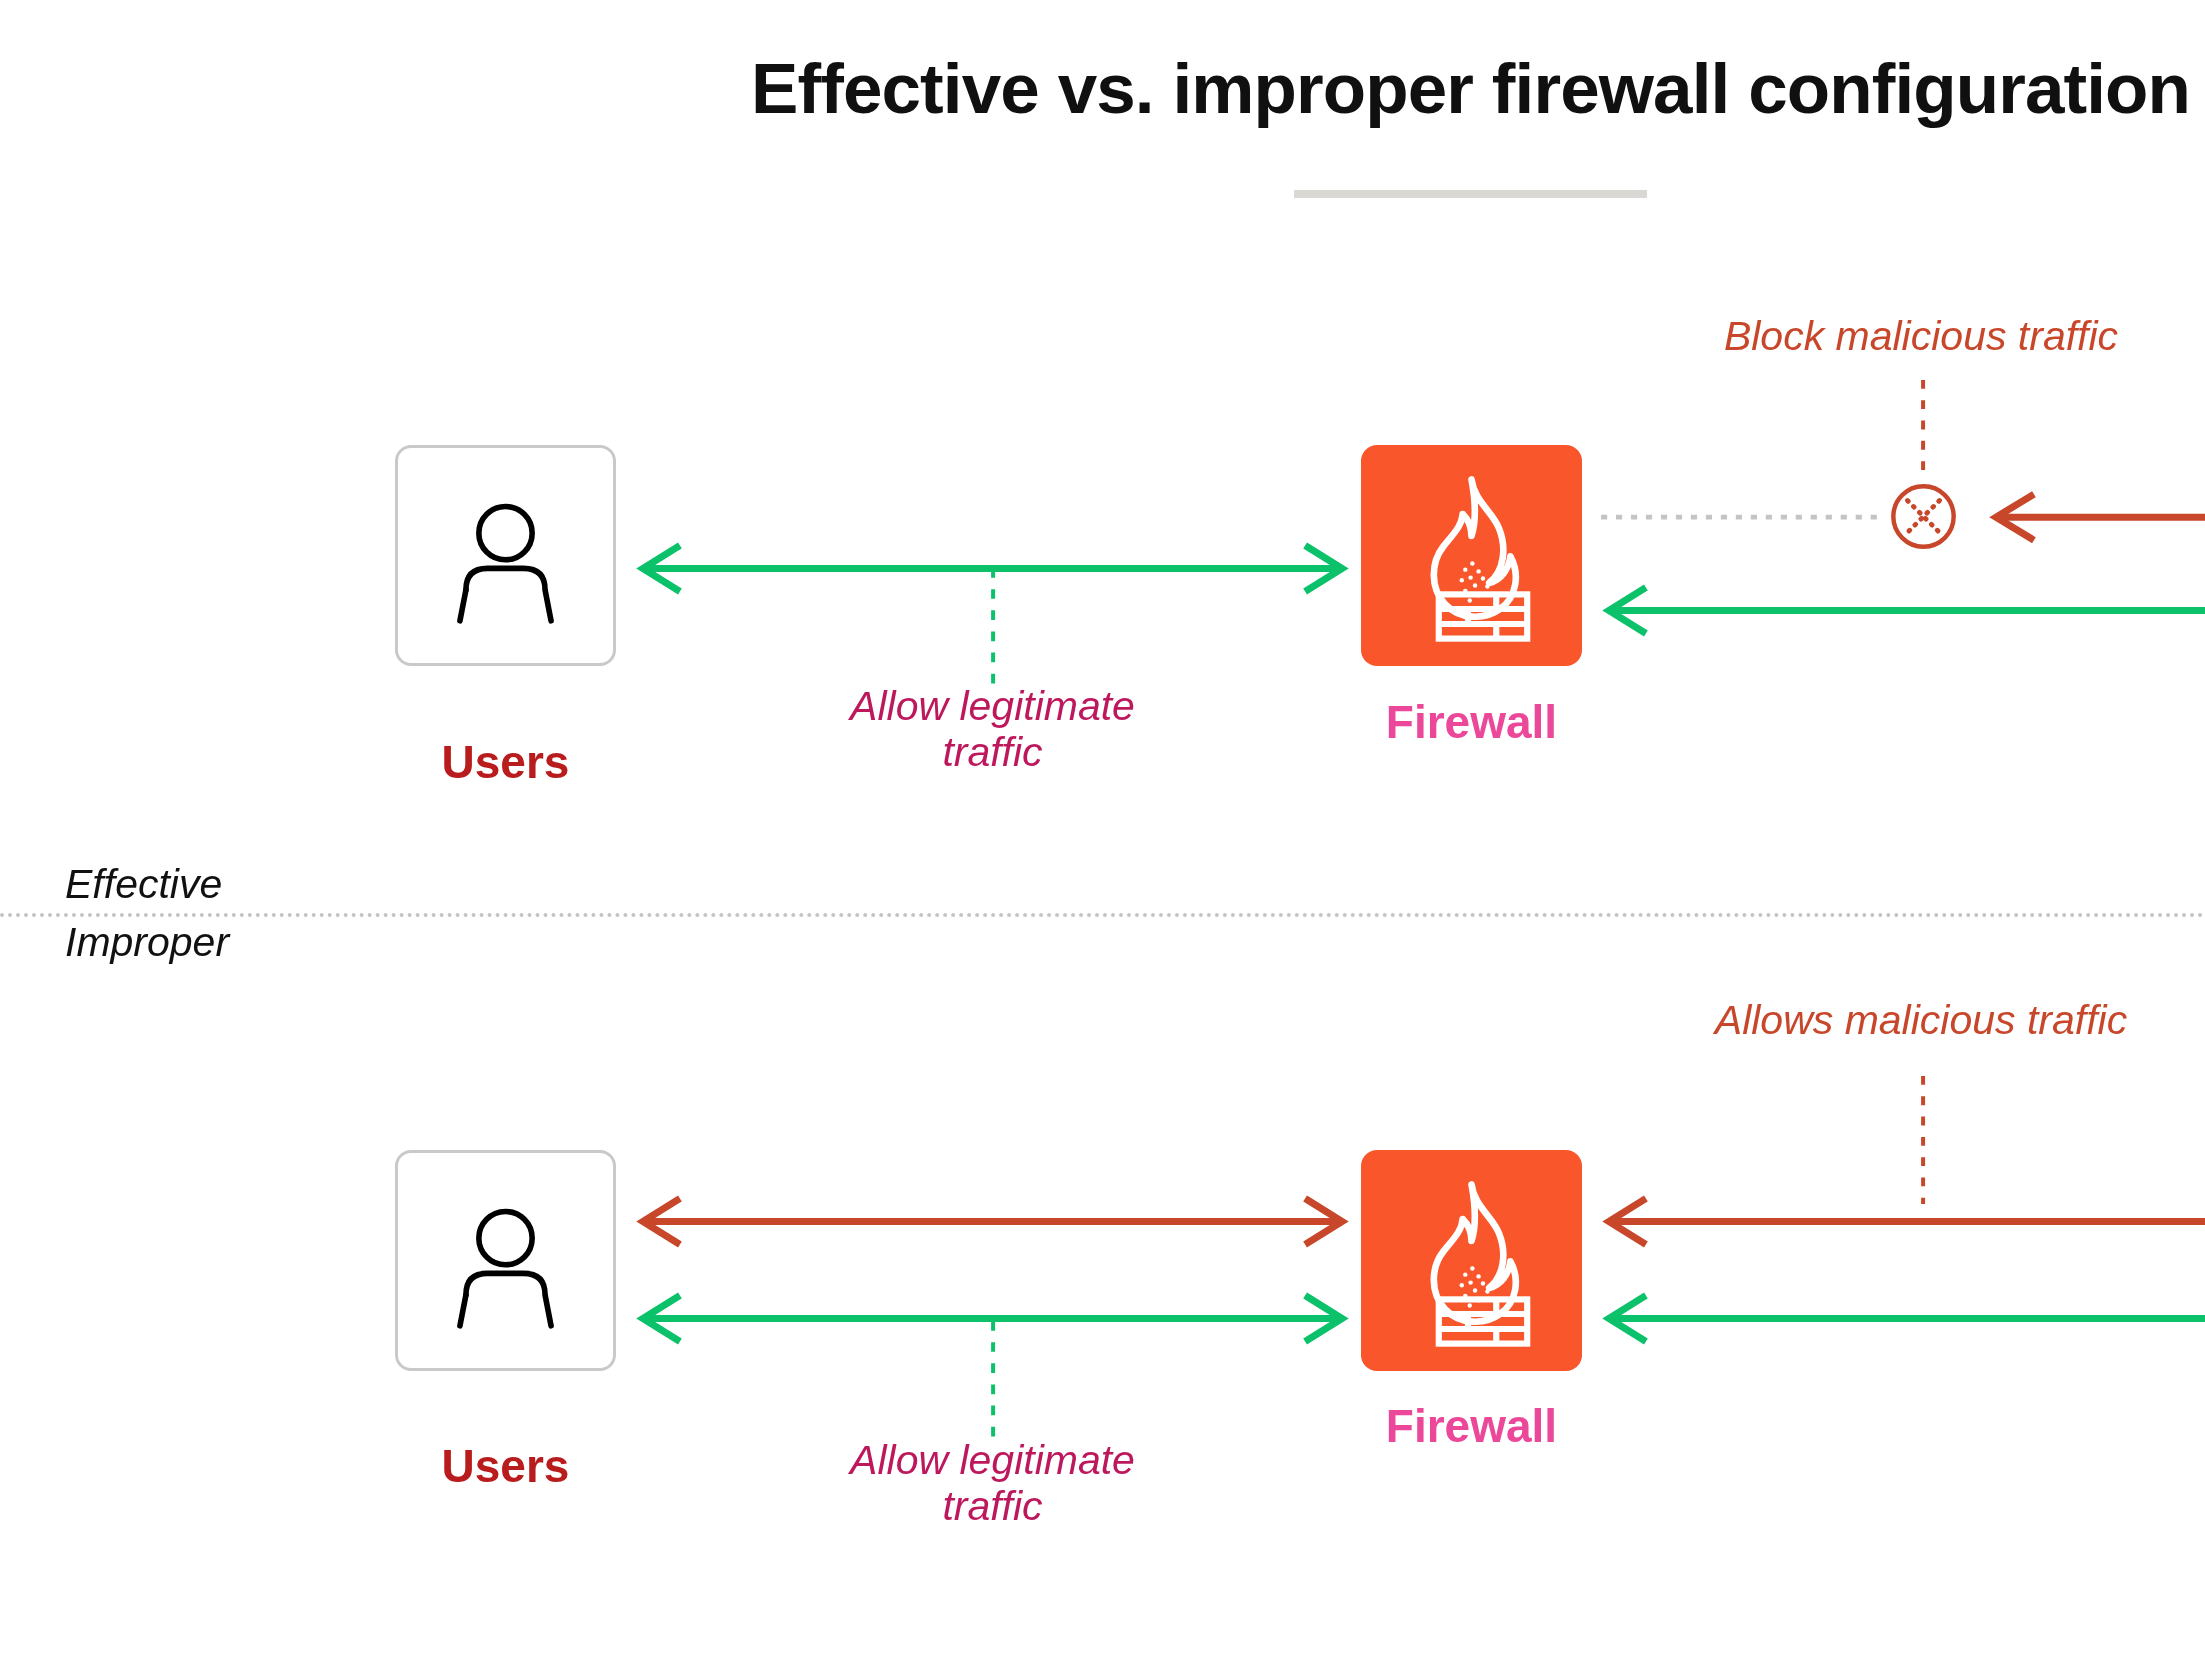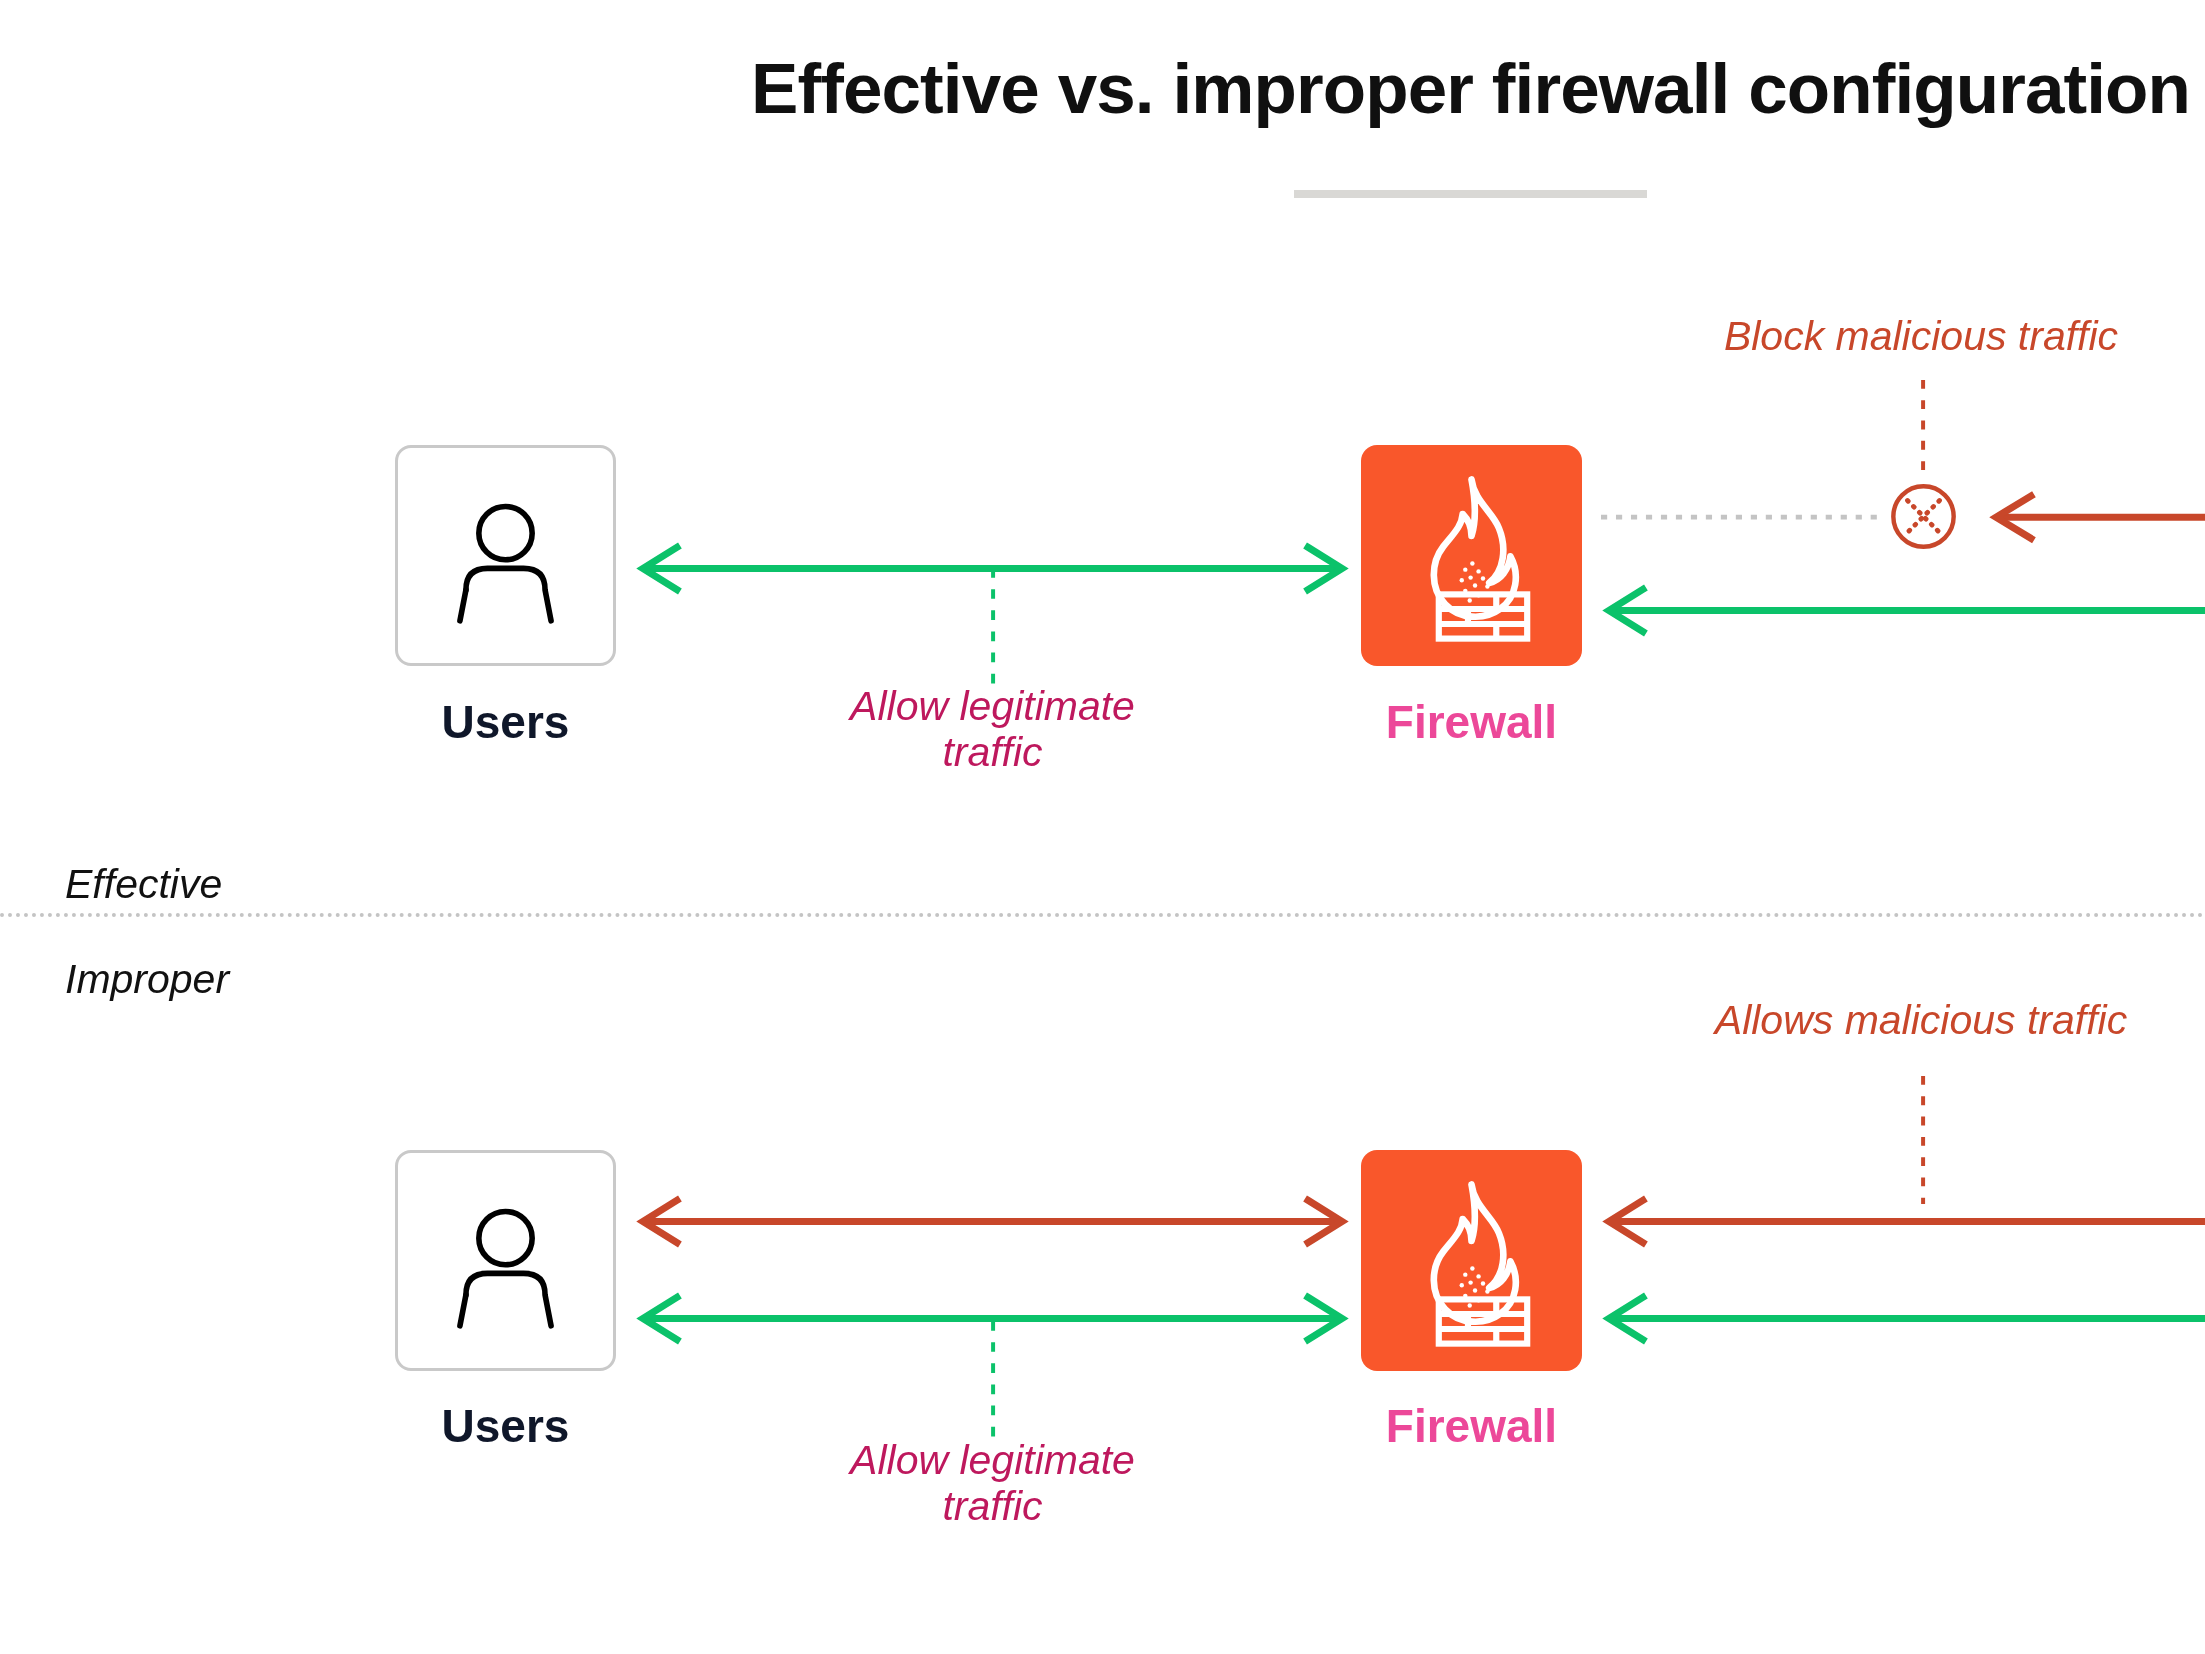--- a/index.html
+++ b/index.html
@@ -41,21 +41,21 @@
   
   .row-label {
     position: absolute;
     font-size: 41px;
     font-style: italic;
     color: #111111;
     white-space: nowrap;
     line-height: 1;
   }
   #label-effective { left: 65px; top: 816px; margin-top: 48px; }
-  #label-improper  { left: 65px; top: 959px; }
+  #label-improper  { left: 65px; top: 922px; }
 
   #section-divider {
     position: absolute;
     left: 0; top: 913px;
     width: 2941px;
     height: 0;
     border-top: 4.9px dotted #c4c4c4;
   }
 
   
@@ -77,21 +77,21 @@
 
   .node-label {
     position: absolute;
     width: 309px;
     text-align: center;
     font-size: 46px;
     font-weight: bold;
     line-height: 1;
     white-space: nowrap;
   }
-  .node-label.dark { color: #0f172a; }
+  .node-label.dark { color: #b91c1c; margin-top: 40px; }
   .node-label.orange { color: #ec4899; }
 
   
   .connector { position: absolute; }
   .connector svg { display: block; overflow: visible; }
 
   
   .caption {
     position: absolute;
     font-size: 41px;

